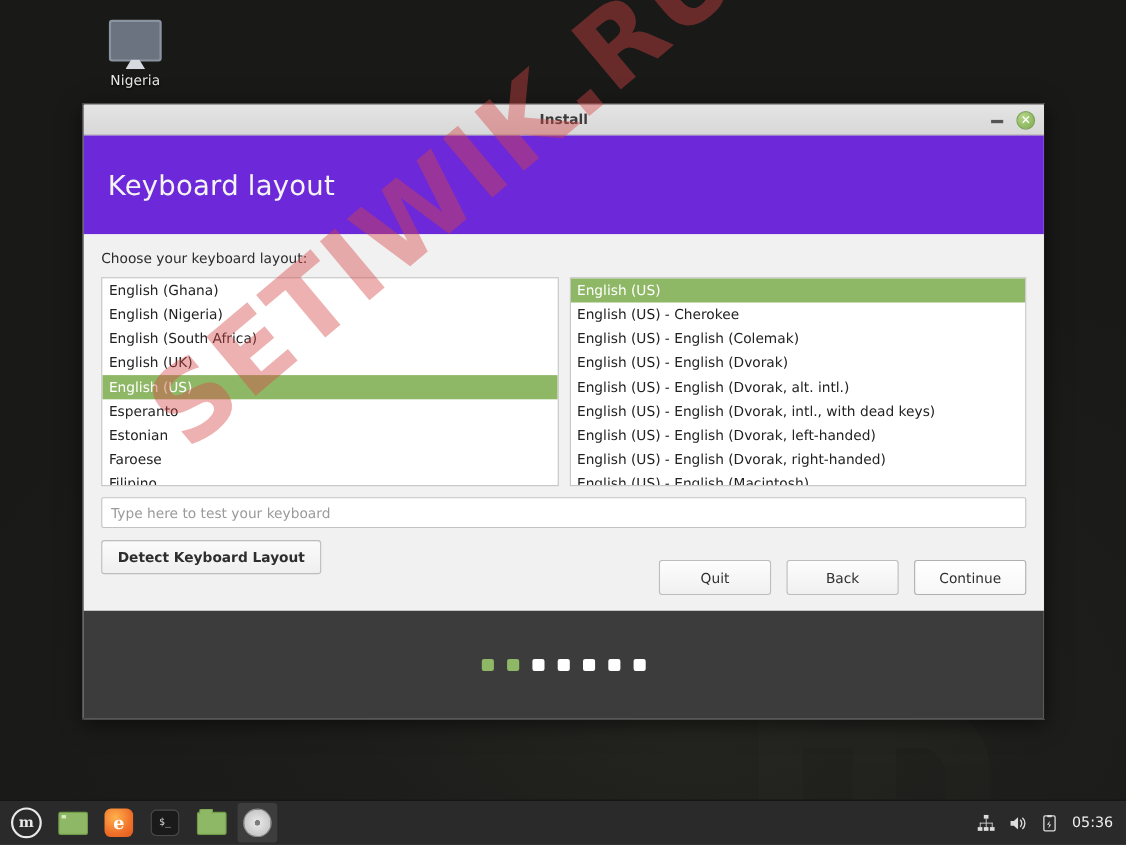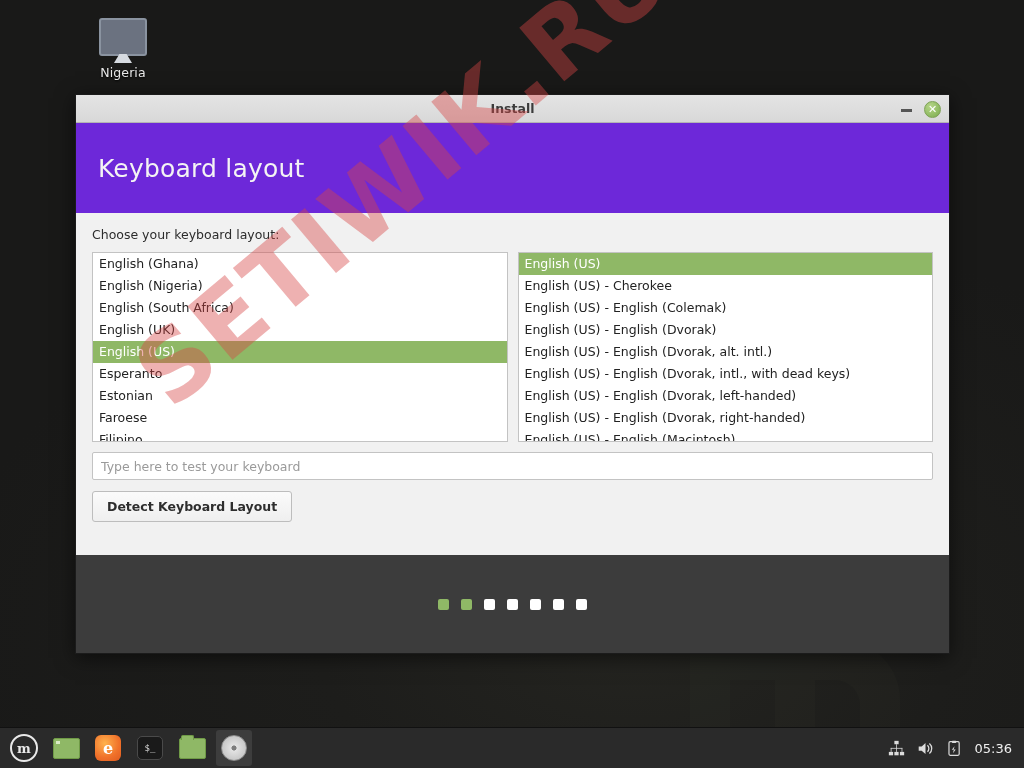--- a/index.html
+++ b/index.html
@@ -364,20 +364,25 @@
             <div class="row">English (US) - English (Dvorak, left-handed)</div>
             <div class="row">English (US) - English (Dvorak, right-handed)</div>
             <div class="row">English (US) - English (Macintosh)</div>
           </div>
       </div>
 
       <input id="test-input" type="text" placeholder="Type here to test your keyboard" style="">
 
       <button id="detect-btn">Detect Keyboard Layout</button>
 
+      <div id="nav-buttons">
+        <button class="nav-btn">Quit</button>
+        <button class="nav-btn">Back</button>
+        <button class="nav-btn primary">Continue</button>
+      </div>
     </div>
 
     <div id="footer-band">
         <div class="dot on"></div>
         <div class="dot on"></div>
         <div class="dot"></div>
         <div class="dot"></div>
         <div class="dot"></div>
         <div class="dot"></div>
         <div class="dot"></div>

